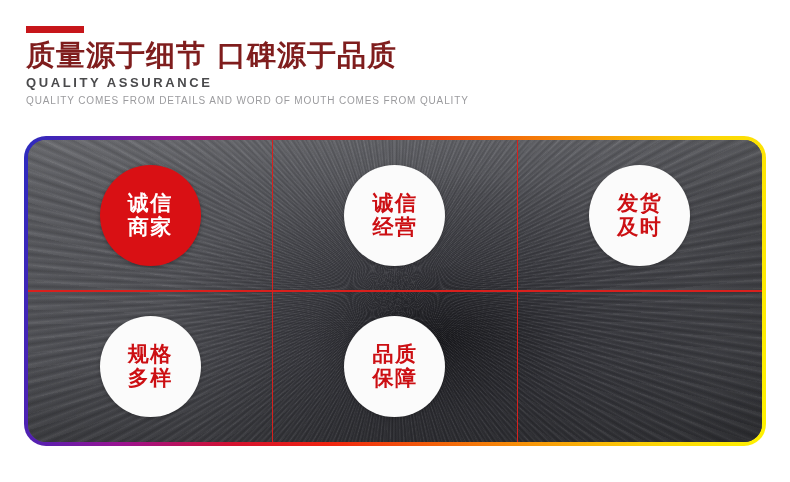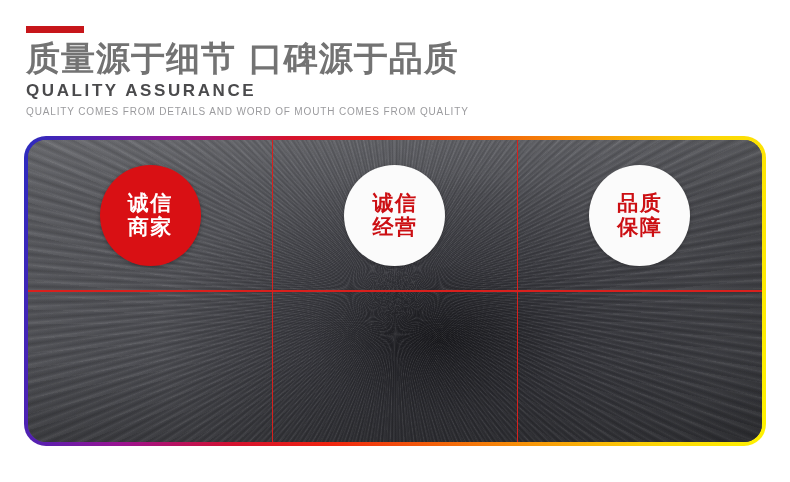--- a/index.html
+++ b/index.html
@@ -16,31 +16,31 @@
     position:absolute;
     left:26px; top:26px;
     width:740px;
   }
   #accent-bar{
     width:58px; height:7px;
     background:#c7161a;
     margin-bottom:7px;
   }
   #title-cn{
-    font-size:34px;
+    font-size:29px;
     font-weight:bold;
-    color:#737373;
+    color:#7f1d1d;
     letter-spacing:1px;
     line-height:1.08;
     white-space:nowrap;
     font-family:"DejaVu Sans","Liberation Sans",sans-serif;
   }
   #title-en{
     margin-top:4px;
-    font-size:17px;
+    font-size:13px;
     font-weight:bold;
     color:#4a4a4c;
     letter-spacing:2.6px;
     white-space:nowrap;
   }
   #subtitle-en{
     margin-top:5px;
     font-size:10px;
     color:#9b9b9e;
     letter-spacing:0.85px;
@@ -201,21 +201,33 @@
       </div>
 
       <div class="cell">
         <div class="badge white" style="background: rgb(251, 251, 251); color: rgb(204, 15, 19);">
           <span class="ln">诚信</span>
           <span class="ln">经营</span>
         </div>
       </div>
 
 
-
+      <div class="cell">
+        <div class="badge white" style="background: rgb(251, 251, 251); color: rgb(204, 15, 19);">
+          <span class="ln">发货</span>
+          <span class="ln">及时</span>
+        </div>
+      </div>
+
+      <div class="cell">
+        <div class="badge white" style="background: rgb(251, 251, 251); color: rgb(204, 15, 19);">
+          <span class="ln">规格</span>
+          <span class="ln">多样</span>
+        </div>
+      </div>
 
       <div class="cell">
         <div class="badge white" style="background: rgb(251, 251, 251); color: rgb(204, 15, 19);">
           <span class="ln">品质</span>
           <span class="ln">保障</span>
         </div>
       </div>
 
     </div>
   </div>

